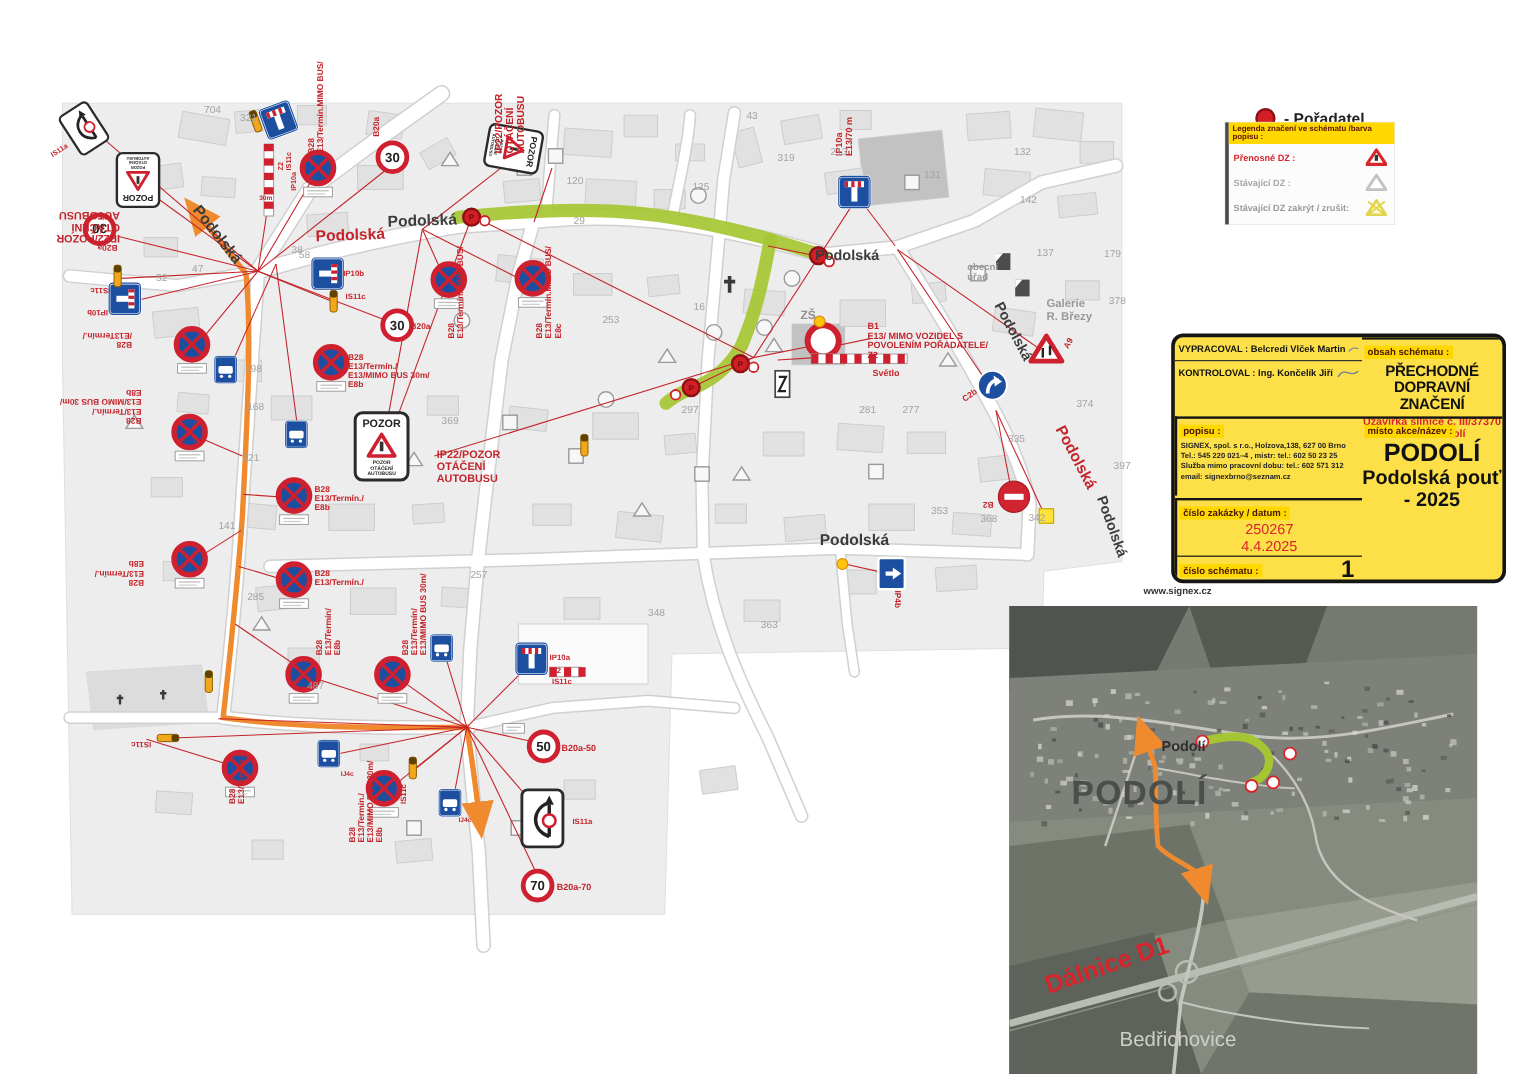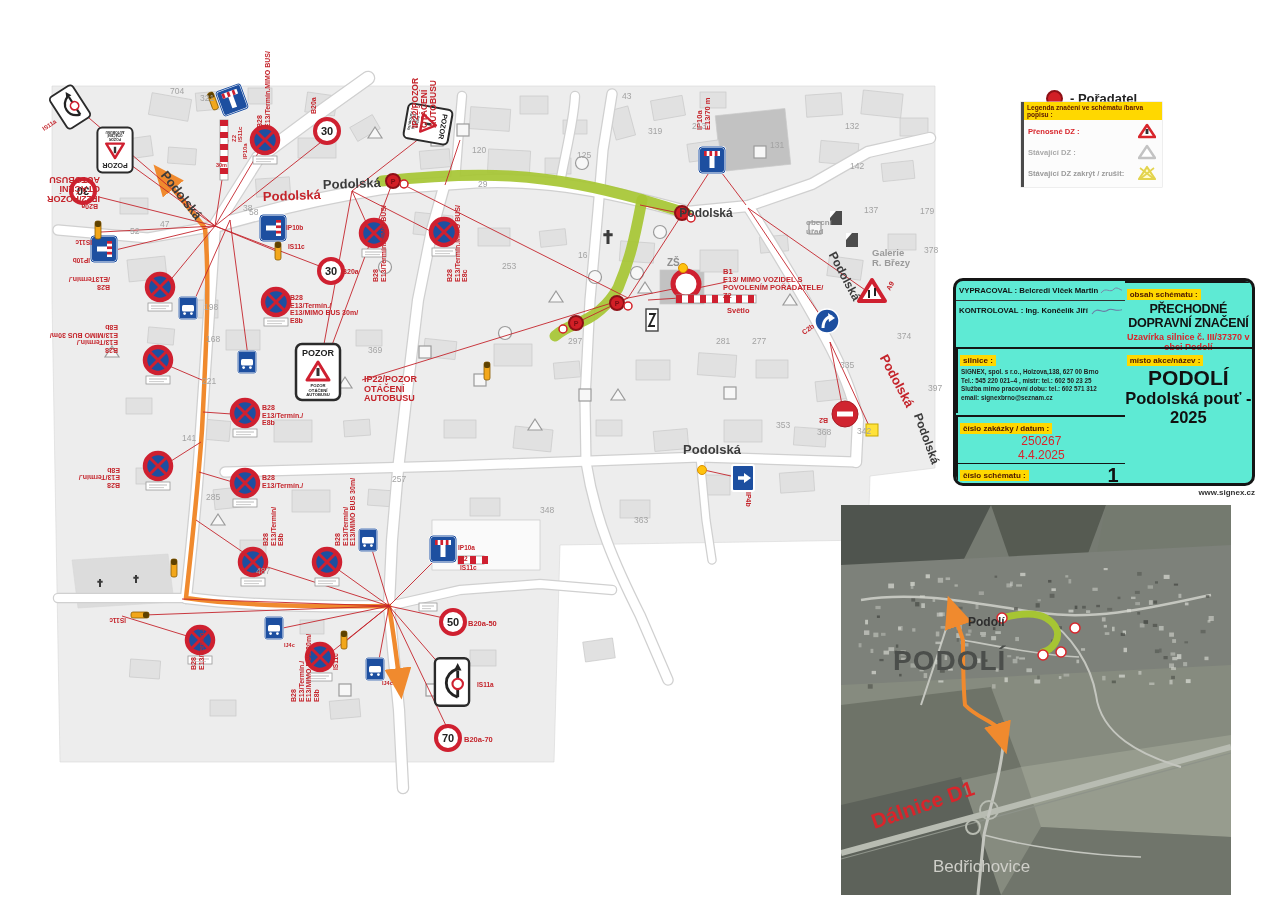--- a/index.html
+++ b/index.html
@@ -13,21 +13,21 @@
   .poradatel .dot{width:13px;height:13px;border-radius:50%;background:#d21f26;border:2px solid #8d1016;}
   .legend-box{position:absolute;left:1021px;top:102px;width:138px;background:#fcfcfc;
               border-left:3px solid #4a4a4a;padding:0 0 4px 0;box-shadow:0 0 0 .5px #ddd;}
   .legend-head{background:#ffd800;color:#5a1602;font-size:6.6px;font-weight:bold;padding:2px 3px;}
   .legend-row{display:flex;align-items:center;justify-content:space-between;padding:3px 6px 2px 4px;}
   .legend-row .lab{font-size:7.6px;font-weight:bold;}
   .lab.red{color:#d8252b;} .lab.gray{color:#a9a9a9;} .lab.gray2{color:#9b9b9b;}
   
   .titleblock{position:absolute;left:953px;top:278px;width:302px;}
   .tb-head{color:#d8252b;font-size:15px;font-weight:bold;text-align:center;margin:0 0 5px 0;}
-  .tb-box{border:3px solid #151515;border-radius:10px;background:#5eead4;overflow:hidden;}
+  .tb-box{border:3px solid #151515;border-radius:10px;background:#fde047;overflow:hidden;margin-left:23px;}
   .tb-grid{display:grid;grid-template-columns:57% 43%;}
   .cell{border-color:#151515;position:relative;}
   .sig-row{display:flex;align-items:center;height:19px;border-bottom:1px solid #333;padding:0 3px;}
   .sig-row:last-child{border-bottom:none;}
   .sig-lab{font-size:7.8px;font-weight:bold;color:#111;white-space:nowrap;}
   .sig-val{font-size:7.8px;font-weight:bold;color:#111;margin-left:2px;white-space:nowrap;}
   .logos{display:flex;align-items:center;justify-content:center;gap:5px;height:38px;border-left:2px solid #151515;}
   .ylab{display:inline-block;background:#ffd800;color:#4a1602;font-weight:bold;font-size:8px;padding:1px 3px;margin:2px 0 1px 2px;}
   .obsah{border-top:2px solid #151515;height:64px;}
   .obsah-title{font-size:12.6px;font-weight:bold;text-align:center;color:#111;margin-top:1px;letter-spacing:-0.3px;}
@@ -35,21 +35,21 @@
   .kontakt{border-top:2px solid #151515;border-left:2px solid #151515;height:64px;}
   .kontakt-lines{padding:1px 3px;}
   .kontakt-lines div{font-size:6.3px;color:#222;font-weight:bold;line-height:1.35;}
   .misto{border-top:2px solid #151515;height:66px;}
   .misto-1{font-size:21px;font-weight:bold;text-align:center;color:#111;line-height:1.05;}
   .misto-2{font-size:16.5px;font-weight:bold;text-align:center;color:#111;}
   .cisla{border-top:2px solid #151515;border-left:2px solid #151515;height:66px;}
   .red-num{color:#d8252b;font-weight:normal;font-size:12px;text-align:center;line-height:1.15;}
   .schema{border-top:1.5px solid #151515;display:flex;align-items:center;justify-content:space-between;padding:0 6px 0 0;}
   .schema-num{font-size:20px;font-weight:bold;color:#111;}
-  .website{text-align:right;font-size:8px;font-weight:bold;color:#333;margin-top:2px;}
+  .website{text-align:left;font-size:8px;font-weight:bold;color:#333;margin-top:2px;}
   .signex-oval{width:72px;height:30px;background:#ffd900;border:1.5px solid #c89b00;border-radius:50%;
                display:flex;flex-direction:column;align-items:center;justify-content:center;}
   .signex-txt{color:#d8252b;font-weight:bold;font-size:12px;letter-spacing:1px;line-height:1;}
   .signex-sub{color:#333;font-size:4.5px;font-weight:bold;}
   
   .inset{position:absolute;left:841px;top:505px;width:390px;height:390px;background:#767b72;overflow:hidden;}
   .inset .ilabel{position:absolute;white-space:nowrap;}
   .lbl-town-big{left:52px;top:140px;font-size:28px;font-weight:bold;color:#4b4e4b;letter-spacing:1px;}
   .lbl-town-small{left:127px;top:110px;font-size:12px;font-weight:bold;color:#2e2e2e;}
   .lbl-highway{left:28px;top:288px;font-size:21px;font-weight:bold;color:#d8252b;transform:rotate(-19deg);}
@@ -1075,21 +1075,21 @@
               <path d="M4,11 C10,2 14,12 20,7 C24,4 28,10 36,6" stroke="#6b7ba4" stroke-width="1.1" fill="none"></path>
             </svg>
           </div>
         </div>
         <div class="cell obsah">
           <span class="ylab">obsah schématu :</span>
           <div class="obsah-title">PŘECHODNÉ DOPRAVNÍ ZNAČENÍ</div>
           <div class="obsah-sub">Uzavírka silnice č. III/37370 v obci Podolí</div>
         </div>
         <div class="cell kontakt">
-          <span class="ylab">silnice :</span>
+          <span class="ylab">popisu :</span>
           <div class="kontakt-lines">
             <div>SIGNEX, spol. s r.o., Holzova,138, 627 00 Brno</div>
             <div>Tel.: 545 220 021–4 , mistr: tel.: 602 50 23 25</div>
             <div>Služba mimo pracovní dobu: tel.: 602 571 312</div>
             <div>email: signexbrno@seznam.cz</div>
           </div>
         </div>
         <div class="cell misto">
           <span class="ylab">místo  akce/název :</span>
           <div class="misto-1">PODOLÍ</div>

